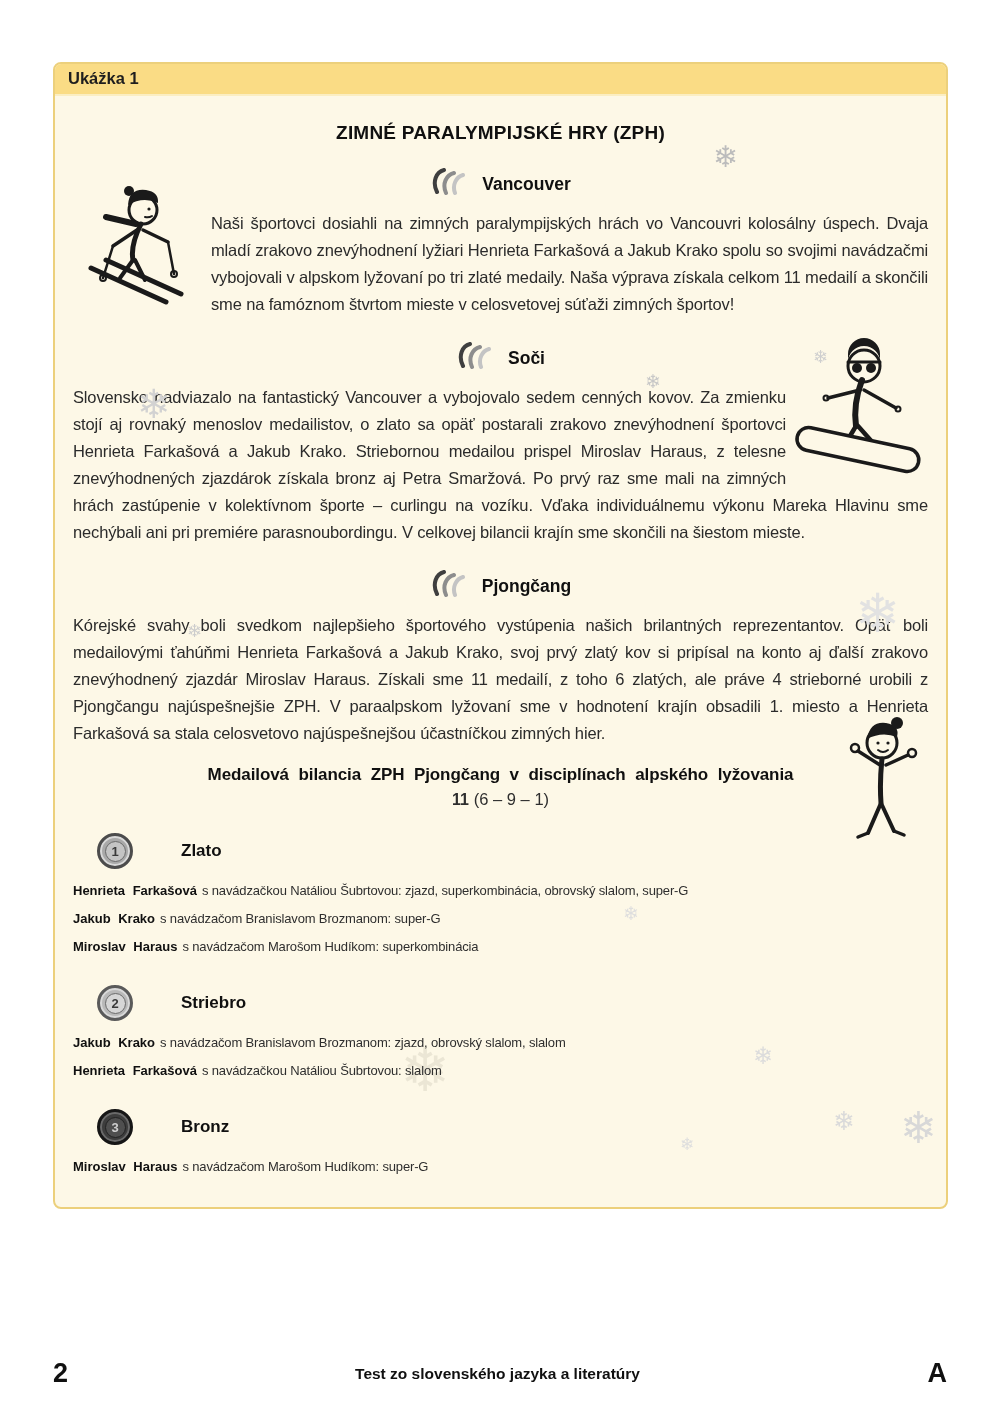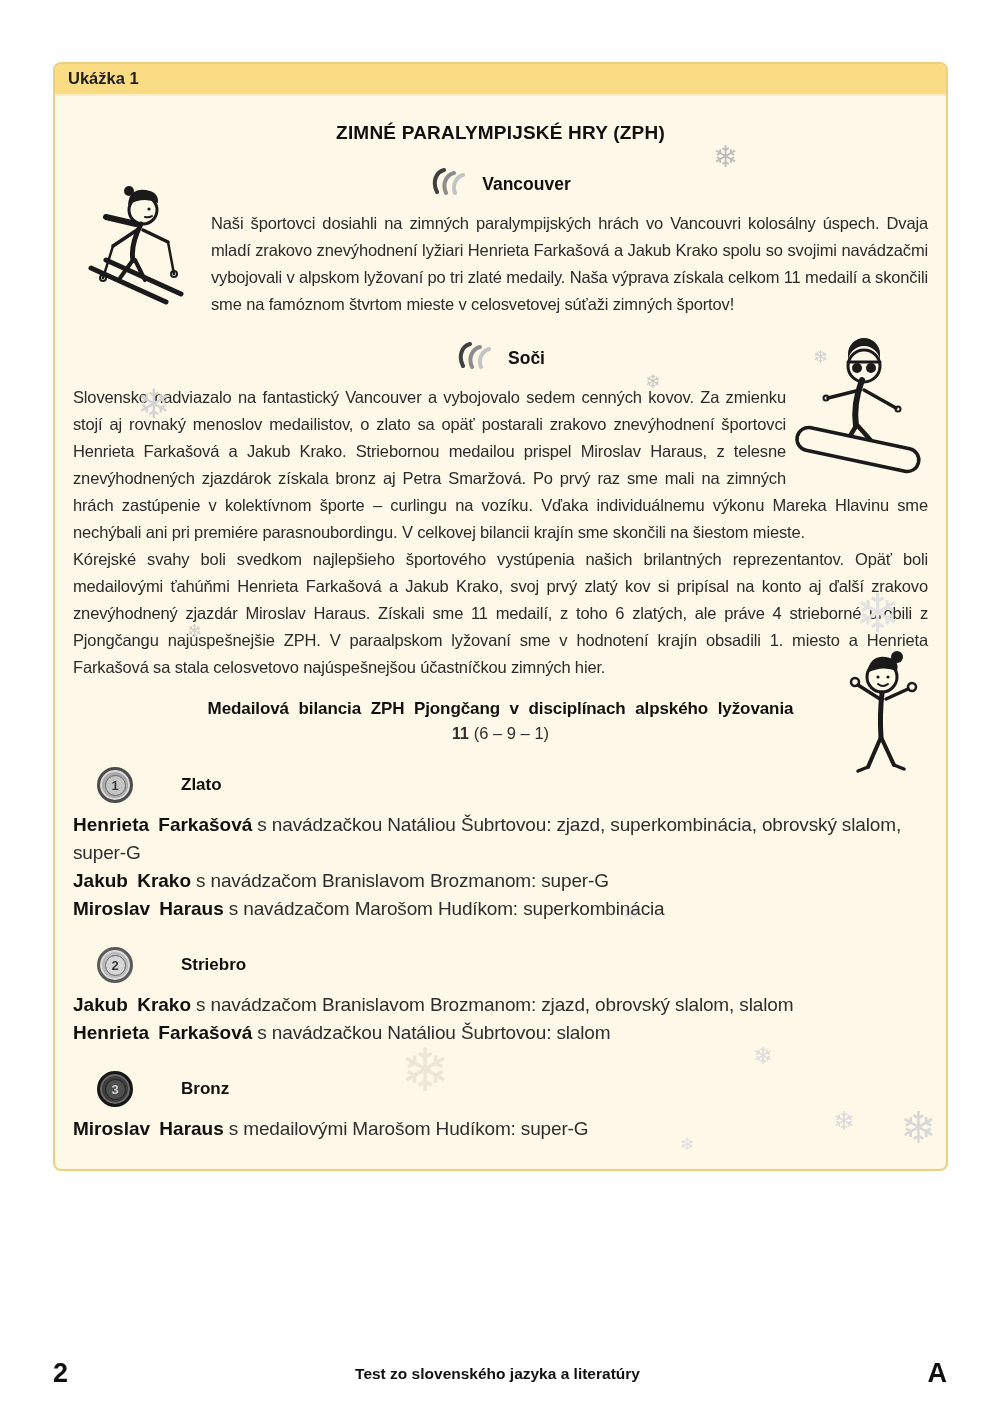--- a/index.html
+++ b/index.html
@@ -54,21 +54,21 @@
   }
   .medal .num {
     width:21px; height:21px; border-radius:50%; background:#c4c4c4;
     border:1px solid #6b6b6b; color:#3a3a3a; font-weight:bold; font-size:13px;
     display:flex; align-items:center; justify-content:center;
   }
   .medal.silver { background:#b9b9b9; border-color:#5a5a5a; }
   .medal.silver .num { background:#d6d6d6; }
   .medal.bronze { background:#3d3d3d; border-color:#161616; box-shadow:inset 0 0 0 2px #6a6a6a; }
   .medal.bronze .num { background:#4f4f4f; border-color:#222; color:#cfcfcf; }
-  .entry { font-size:19px; line-height:28px; letter-spacing:-0.15px; }
+  .entry { font-size:13px; line-height:28px; letter-spacing:-0.15px; }
   .entry b { color:#101010; margin-right:5px; letter-spacing:0; word-spacing:4px; }
   .snow { position:absolute; color:#bdbdbd; user-select:none; line-height:1; }
   .figure-abs { position:absolute; }
   .page-footer {
     position:absolute; left:53px; right:53px; top:1358px;
     display:flex; align-items:center;
   }
   .page-num, .variant { font-size:27px; font-weight:bold; color:#101010; }
   .footer-center {
     position:absolute; left:0; right:5px; text-align:center;
@@ -163,20 +163,30 @@
             <circle cx="108" cy="75" r="2.5" stroke-width="2"></circle>
             <path d="M66 92 L54 112" stroke-width="4.5"></path>
             <path d="M68 92 L84 110" stroke-width="4.5"></path>
             <rect x="6" y="104" width="124" height="23" rx="11.5" fill="#fdf8e7" stroke-width="3.5" transform="rotate(12 68 115)"></rect>
           </g>
         </svg>
       </span>
       <span>Slovensko nadviazalo na fantastický Vancouver a vybojovalo sedem cenných kovov. Za zmienku stojí aj rovnaký menoslov medailistov, o zlato sa opäť postarali zrakovo znevýhodnení športovci Henrieta Farkašová a Jakub Krako. Striebornou medailou prispel Miroslav Haraus, z telesne znevýhodnených zjazdárok získala bronz aj Petra Smaržová. Po prvý raz sme mali na zimných hrách zastúpenie v kolektívnom športe – curlingu na vozíku. Vďaka individuálnemu výkonu Mareka Hlavinu sme nechýbali ani pri premiére parasnoubordingu. V celkovej bilancii krajín sme skončili na šiestom mieste.</span>
     </div>
 
+    <div class="section-heading">
+      <span>
+        <svg width="36" height="27" viewBox="0 0 36 27">
+          <path d="M7 24 C2 14 6 4 14 2" fill="none" stroke="#3f3f3f" stroke-width="4" stroke-linecap="round"></path>
+          <path d="M16 25 C12 16 16 7 24 5" fill="none" stroke="#8d8d8d" stroke-width="4" stroke-linecap="round"></path>
+          <path d="M25 25 C22 17 26 9 33 7" fill="none" stroke="#c4c4c4" stroke-width="4" stroke-linecap="round"></path>
+        </svg>
+      </span>
+      <span>Pjongčang</span>
+    </div>
     <div class="para">Kórejské svahy boli svedkom najlepšieho športového vystúpenia našich brilantných reprezentantov. Opäť boli medailovými ťahúňmi Henrieta Farkašová a Jakub Krako, svoj prvý zlatý kov si pripísal na konto aj ďalší zrakovo znevýhodnený zjazdár Miroslav Haraus. Získali sme 11 medailí, z toho 6 zlatých, ale práve 4 strieborné urobili z Pjongčangu najúspešnejšie ZPH. V paraalpskom lyžovaní sme v hodnotení krajín obsadili 1. miesto a Henrieta Farkašová sa stala celosvetovo najúspešnejšou účastníčkou zimných hier.</div>
 
     <div class="medal-block">
       <span class="figure-abs" style="right:-8px; top:-58px;">
         <svg width="102" height="140" viewBox="0 0 102 140">
           <g fill="none" stroke="#1a1a1a" stroke-linecap="round">
             <circle cx="48" cy="36" r="15" stroke-width="3" fill="#fdf8e7"></circle>
             <path d="M33 32 Q36 14 52 16 Q66 18 63 30 Q48 24 33 32 Z" fill="#1a1a1a" stroke="none"></path>
             <circle cx="63" cy="16" r="6" fill="#1a1a1a" stroke="none"></circle>
             <circle cx="44" cy="36" r="1.6" fill="#1a1a1a" stroke="none"></circle>
@@ -223,21 +233,21 @@
         <div class="entry"><b>Henrieta Farkašová</b><span>s navádzačkou Natáliou Šubrtovou: slalom</span></div>
       </div>
 
       <div class="medal-group">
         <div class="medal-row">
           <span class="medal bronze">
               <span class="num">3</span>
             </span>
           <span class="g-label">Bronz</span>
         </div>
-        <div class="entry"><b>Miroslav Haraus</b><span>s medailovými Marošom Hudíkom: super-G</span></div>
+        <div class="entry"><b>Miroslav Haraus</b><span>s navádzačom Marošom Hudíkom: super-G</span></div>
       </div>
     </div>
   </div>
 </div>
 
 <div class="page-footer">
   <span class="page-num">2</span>
   <span class="footer-center">Test zo slovenského jazyka a literatúry</span>
   <span class="variant">A</span>
 </div>

